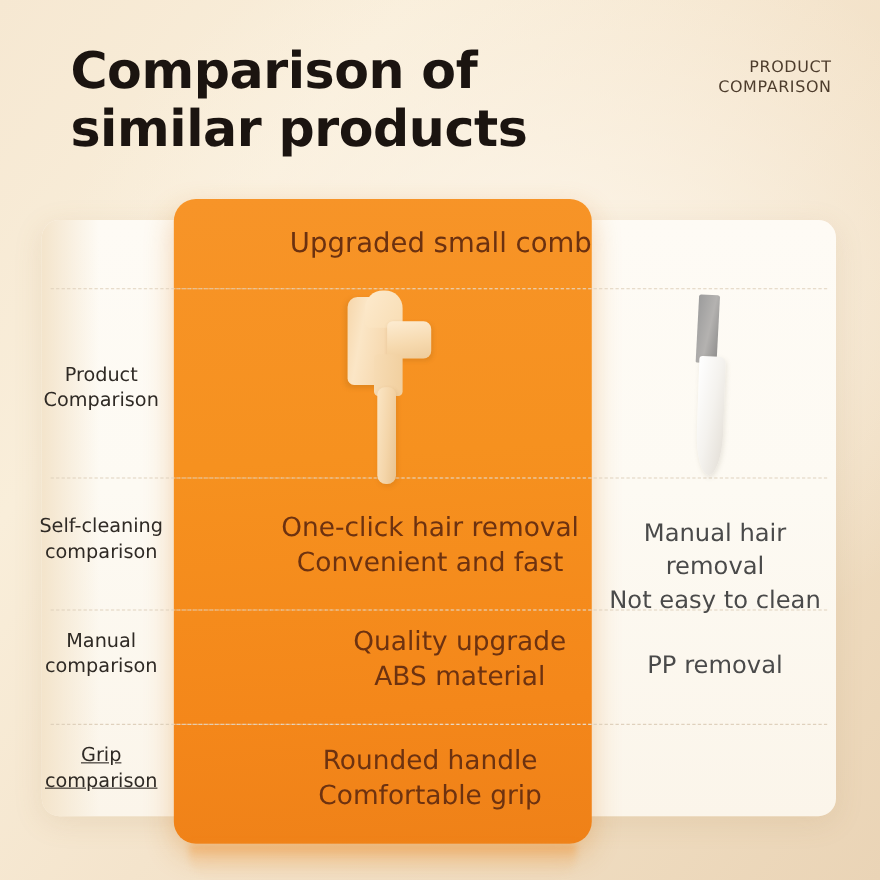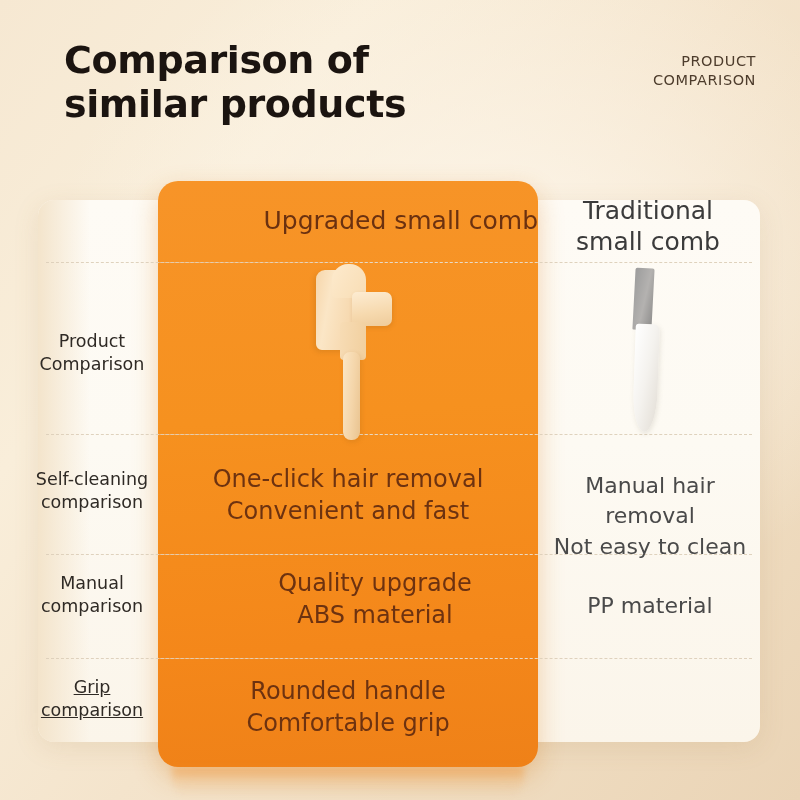--- a/index.html
+++ b/index.html
@@ -23,21 +23,21 @@
       radial-gradient(ellipse 620px 480px at 62% 34%, #fdf6ea 0%, rgba(253,246,234,0) 72%),
       linear-gradient(128deg, #f6e8d2 0%, #f9eeda 26%, #f4e4cc 52%, #efdcc0 78%, #ead4b6 100%);
   }
 
   
   .title {
     position: absolute;
     left: 64px;
     top: 38px;
     width: 430px;
-    font-size: 38px;
+    font-size: 46px;
     font-weight: bold;
     line-height: 1.16;
     letter-spacing: -0.4px;
     color: #1b1410;
     white-space: pre-line;
   }
   .kicker {
     position: absolute;
     right: 44px;
     top: 52px;
@@ -147,20 +147,21 @@
   
   .cell-left {
     position: absolute;
     left: 158px;
     width: 380px;
     text-align: center;
     font-size: 24px;
     line-height: 1.33;
     color: #6d3210;
     white-space: pre-line;
+    padding-left: 43px;
   }
   .cell-right {
     position: absolute;
     left: 548px;
     width: 204px;
     text-align: center;
     font-size: 22px;
     line-height: 1.38;
     color: #4a4a4a;
     white-space: pre-line;
@@ -241,22 +242,20 @@
 COMPARISON</div>
 
   <div class="card">
     <div class="card-fade-left"></div>
   </div>
 
   <div class="hl-col"></div>
   <div class="hl-reflection"></div>
 
   <div class="col-head-left">Upgraded small comb</div>
-  <div class="col-head-right">Traditional
-small comb</div>
 
   <div class="divider on-orange" style="top:262px;"></div>
   <div class="divider on-orange" style="top:434px;"></div>
   <div class="divider on-orange" style="top:554px;"></div>
   <div class="divider on-orange" style="top:658px;"></div>
 
   <div class="row-label" style="top:330px;">Product
 Comparison</div>
   <div class="product" id="comb-new">
     <div class="head"></div>
@@ -274,20 +273,20 @@
 comparison</div>
   <div class="cell-left" style="top:464px;">One-click hair removal
 Convenient and fast</div>
   <div class="cell-right" style="top:471px;">Manual hair removal
 Not easy to clean</div>
 
   <div class="row-label" style="top:572px;">Manual
 comparison</div>
   <div class="cell-left" style="top:568px;margin-left:27px;">Quality upgrade
 ABS material</div>
-  <div class="cell-right" style="top:591px;">PP material</div>
+  <div class="cell-right" style="top:591px;">PP removal</div>
 
   <div class="row-label" style="top:676px;text-decoration:underline;">Grip
 comparison</div>
   <div class="cell-left" style="top:676px;">Rounded handle
 Comfortable grip</div>
 
 </div>
 
 </body></html>

